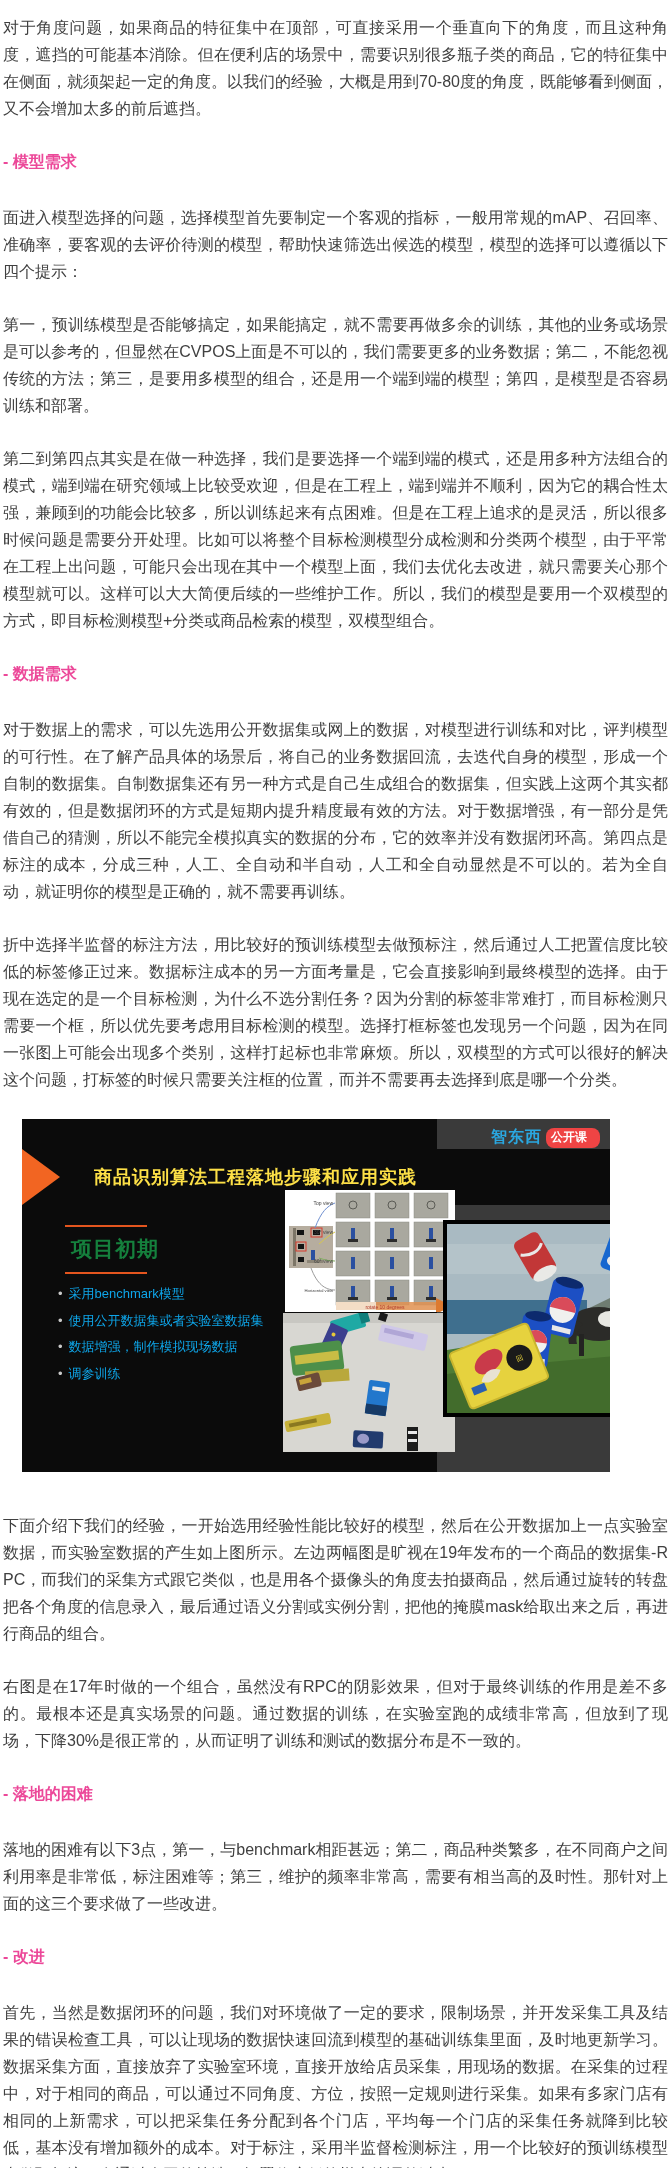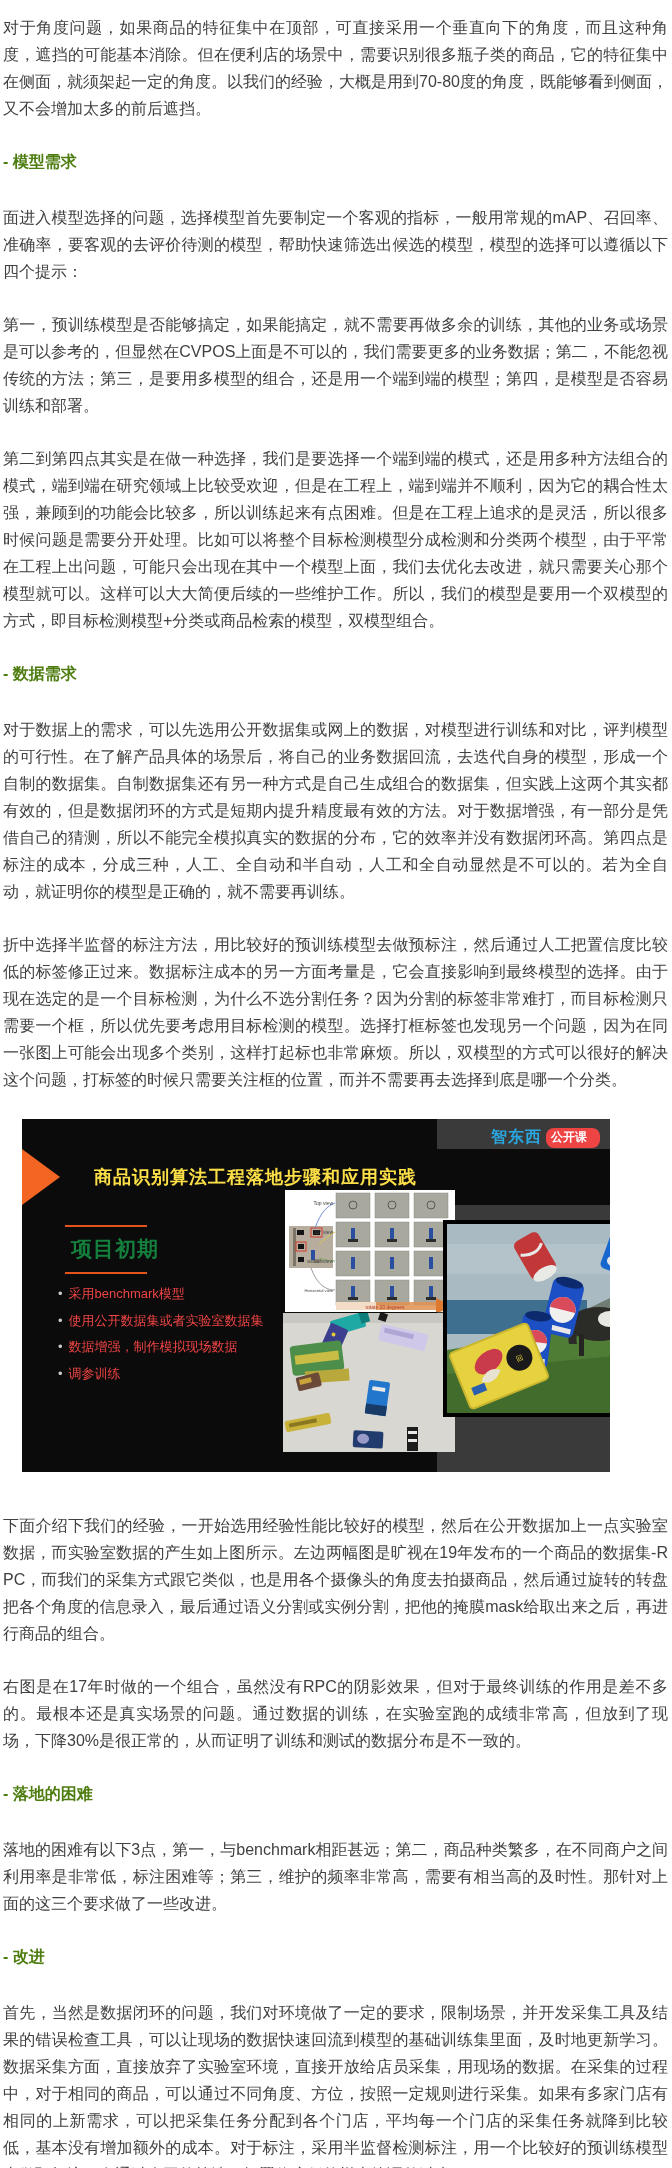--- a/index.html
+++ b/index.html
@@ -1,36 +1,36 @@
 <!DOCTYPE html>
 <html><head>
 <meta charset="utf-8">
 <style>
   html,body { margin:0; padding:0; background:#ffffff; }
   body { width:672px; font-family:"Liberation Sans","DejaVu Sans",sans-serif; }
   .article { padding:14px 4px 14px 3px; }
   .para { font-size:16px; line-height:27px; color:#404040; margin:0 0 26px 0; text-align:justify; word-break:break-all; }
-  .heading { font-size:16px; line-height:20px; color:#4d7c0f; font-weight:bold; margin:30px 0 32px 0; }
+  .heading { font-size:16px; line-height:20px; color:#ec4899; font-weight:bold; margin:30px 0 32px 0; }
 
   
   .slide { position:relative; width:588px; height:353px; background:#0b0b0b; overflow:hidden; margin:24px 0 40px 19px; }
   .slide-gray { position:absolute; left:415px; top:0; width:215px; height:353px; background:#3a3a3a; }
   .title-band { position:absolute; left:0; top:30px; width:630px; height:56px; background:#0b0b0b; }
   .title-arrow { position:absolute; left:0; top:0; width:0; height:0;
     border-top:28px solid transparent; border-bottom:28px solid transparent; border-left:38px solid #f26522; }
   .slide-title { position:absolute; left:72px; top:0; height:56px; line-height:56px;
     color:#fde047; font-size:18px; font-weight:600; letter-spacing:1px; white-space:nowrap; }
   .logo { position:absolute; top:8px; right:10px; display:flex; align-items:center; gap:4px; }
   .logo-zh { color:#2aa7e0; font-size:16px; font-weight:bold; letter-spacing:1px; }
   .logo-badge { background:#ef4444; color:#ffffff; font-size:12px; font-weight:bold; padding:1px 13px 2px 5px; border-radius:8px; }
   .project { position:absolute; left:43px; top:106px; width:82px; }
   .project-line { border-top:2px solid #e4551e; width:82px; }
   .project-title { color:#15803d; font-size:21px; font-weight:bold; margin:8px 0 9px 6px; letter-spacing:1px; white-space:nowrap; }
   .bullets { position:absolute; left:36px; top:162px; width:225px; margin:0; padding:0; list-style:none; }
-  .bullets li { color:#ef4444; font-size:13px; line-height:26.5px; white-space:nowrap; }
+  .bullets li { color:#0ea5e9; font-size:13px; line-height:26.5px; white-space:nowrap; }
   .bullets li::before { content:"•"; margin-right:6px; color:#c9c9c9; }
   .figure-box { position:absolute; left:263px; top:71px; width:170px; height:122px; background:#ffffff; }
   .midphoto { position:absolute; left:261px; top:194px; width:172px; height:139px; }
   .rightphoto { position:absolute; left:421px; top:101px; width:192px; height:189px; border:4px solid #000000; }
 </style>
 </head>
 <body>
 
 <div class="article">
 

